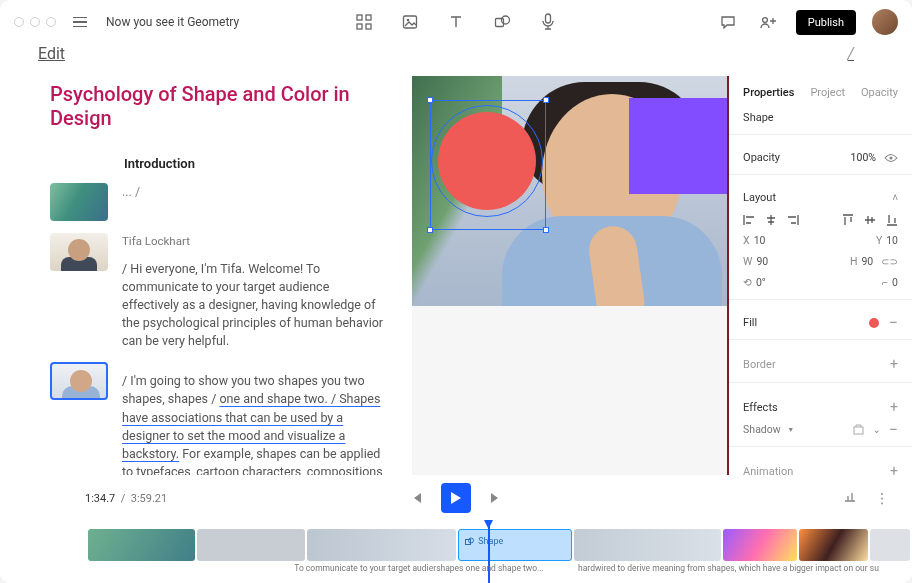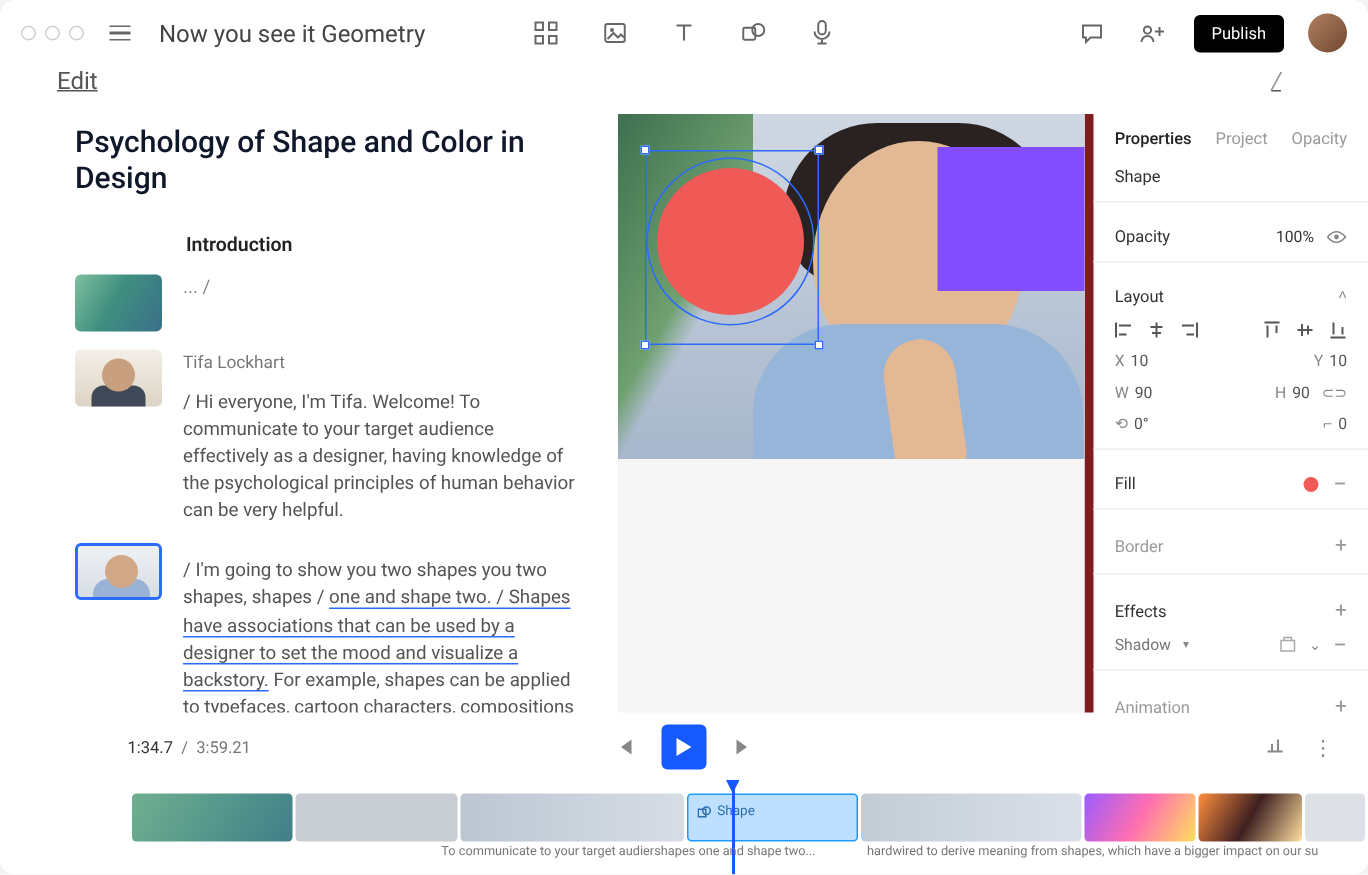--- a/index.html
+++ b/index.html
@@ -5,38 +5,38 @@
   * { box-sizing: border-box; margin: 0; padding: 0; font-family: -apple-system, BlinkMacSystemFont, "Segoe UI", Roboto, Helvetica, Arial, sans-serif; }
   body { width: 912px; height: 583px; background: #f3f3f3; overflow: hidden; }
   .app { width: 912px; height: 583px; background: #fff; border-radius: 10px; position: relative; overflow: hidden; }
 
   
   .topbar { height: 44px; display:flex; align-items:center; padding: 0 14px; }
   .traffic { display:flex; gap:6px; margin-right: 12px; }
   .tdot { width:10px; height:10px; border-radius:50%; border:1px solid #d0d0d0; background:#fff; }
   .hamburger { width:24px; height:24px; display:flex; flex-direction:column; justify-content:center; gap:3px; margin-right: 14px; cursor:pointer;}
   .hamburger span { height:1.5px; width:14px; background:#666; margin:0 auto; }
-  .doc-title { font-size:16px; color:#444; flex: 0 0 auto; }
+  .doc-title { font-size:12px; color:#444; flex: 0 0 auto; }
   .top-center { position:absolute; left:50%; transform:translateX(-50%); display:flex; gap:22px; align-items:center; }
   .top-right { margin-left:auto; display:flex; align-items:center; gap:16px; }
   .icon-btn { width:24px; height:24px; display:flex; align-items:center; justify-content:center; color:#555; cursor:pointer; }
   .publish-btn { background:#000; color:#fff; font-size:11px; padding:6px 12px; border-radius:4px; cursor:pointer; }
   .avatar { width:26px; height:26px; border-radius:50%; background: linear-gradient(135deg,#b08060,#704830); }
 
   
   .editbar { height:32px; display:flex; align-items:flex-start; padding:0 38px 0 38px; font-size:16px; color:#555; border-bottom: none; text-decoration: underline; }
   .editbar .slash { margin-left:auto; margin-right:20px; font-style:italic; color:#999; }
 
   
   .main { position:absolute; top:76px; bottom:108px; left:0; right:0; display:flex; }
   .left { flex: 0 0 412px; padding: 6px 24px 0 50px; overflow:hidden; position:relative; }
   .center { flex: 1 1 auto; background:#f6f6f7; position:relative; }
-  .right { flex: 0 0 158px; border-left:6px solid #7f1d1d; font-size:11px; color:#333; }
-
-  .doc-h1 { font-size:20px; font-weight:500; color:#0f172a; margin-bottom:26px; }
+  .right { flex: 0 0 158px; border-left:2px solid #7f1d1d; font-size:11px; color:#333; }
+
+  .doc-h1 { font-size:20px; font-weight:500; color:#be185d; margin-bottom:26px; }
   .section-h { font-size:13px; font-weight:600; color:#222; margin-bottom:10px; padding-left:74px; }
   .thumb-row { display:flex; gap:14px; margin-top: 12px; }
   .thumb { width:58px; height:38px; border-radius:4px; flex:0 0 58px; }
   .thumb.pool { background: linear-gradient(120deg,#7fbf9f 0%, #3f8f7f 45%, #3a6f8a 100%); position:relative; }
   .thumb.face { background: linear-gradient(180deg,#f3efe8 0%, #dcd4c5 100%); position:relative; overflow:hidden;}
   .thumb.face::after{content:"";position:absolute;width:22px;height:22px;border-radius:50%;background:#c8a080;left:18px;top:6px;}
   .thumb.face::before{content:"";position:absolute;width:36px;height:20px;border-radius:8px 8px 0 0;background:#404958;left:11px;top:24px;}
   .thumb.face2 { background: linear-gradient(180deg,#eef1f4 0%, #d8dde6 100%); position:relative; overflow:hidden;}
   .thumb.face2::after{content:"";position:absolute;width:22px;height:22px;border-radius:50%;background:#d0a887;left:18px;top:6px;}
   .thumb.face2::before{content:"";position:absolute;width:38px;height:22px;border-radius:10px 10px 0 0;background:#99b3d6;left:10px;top:22px;}

